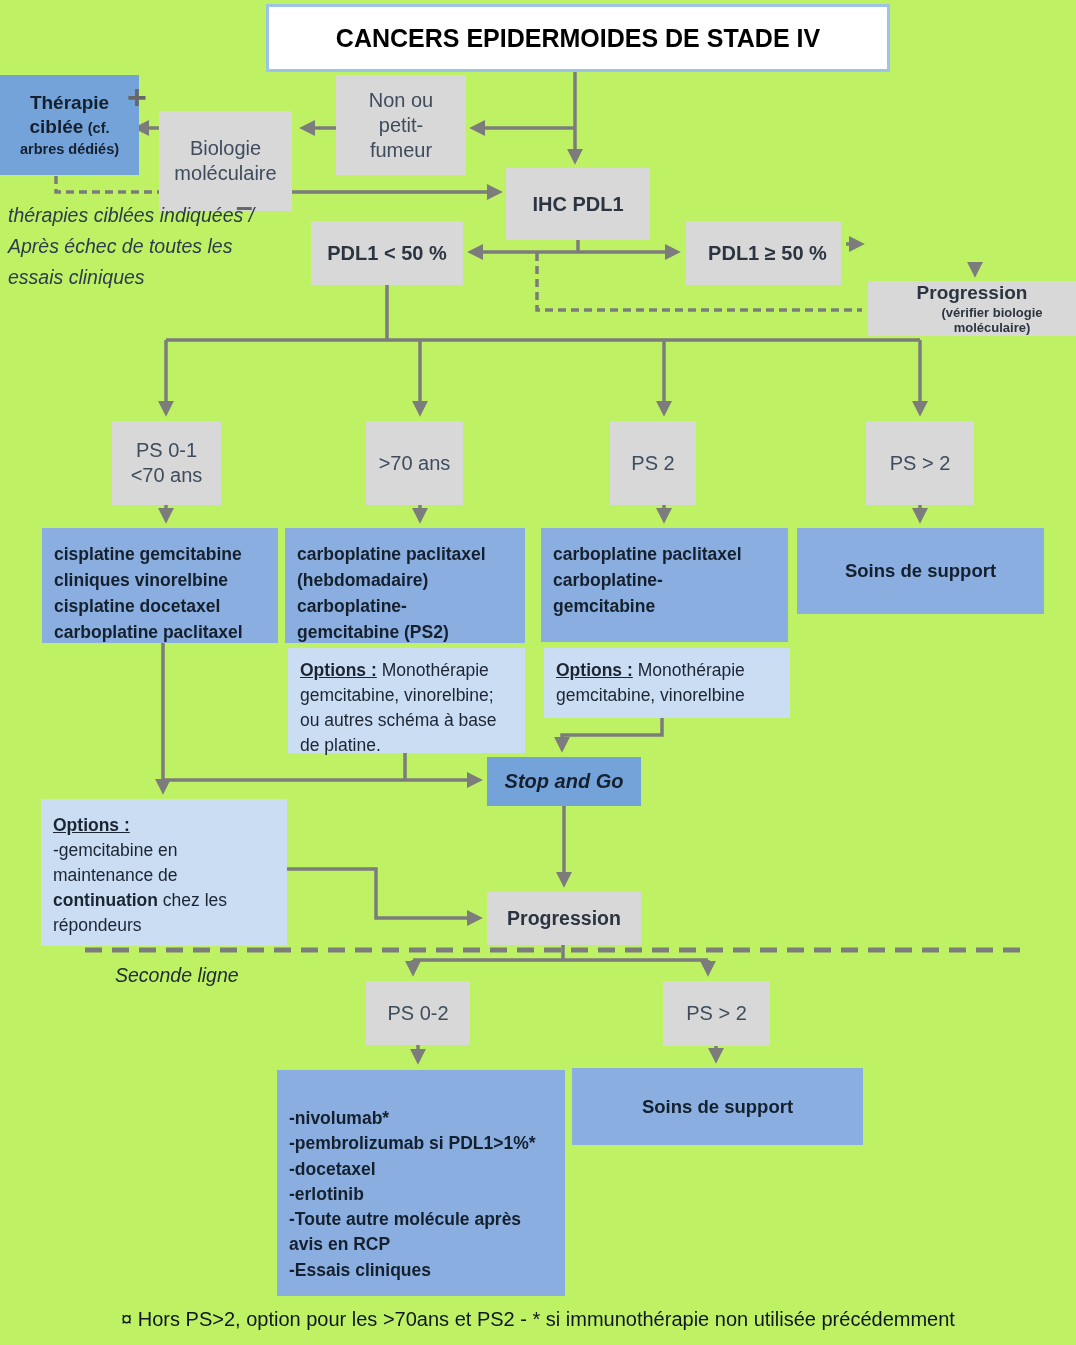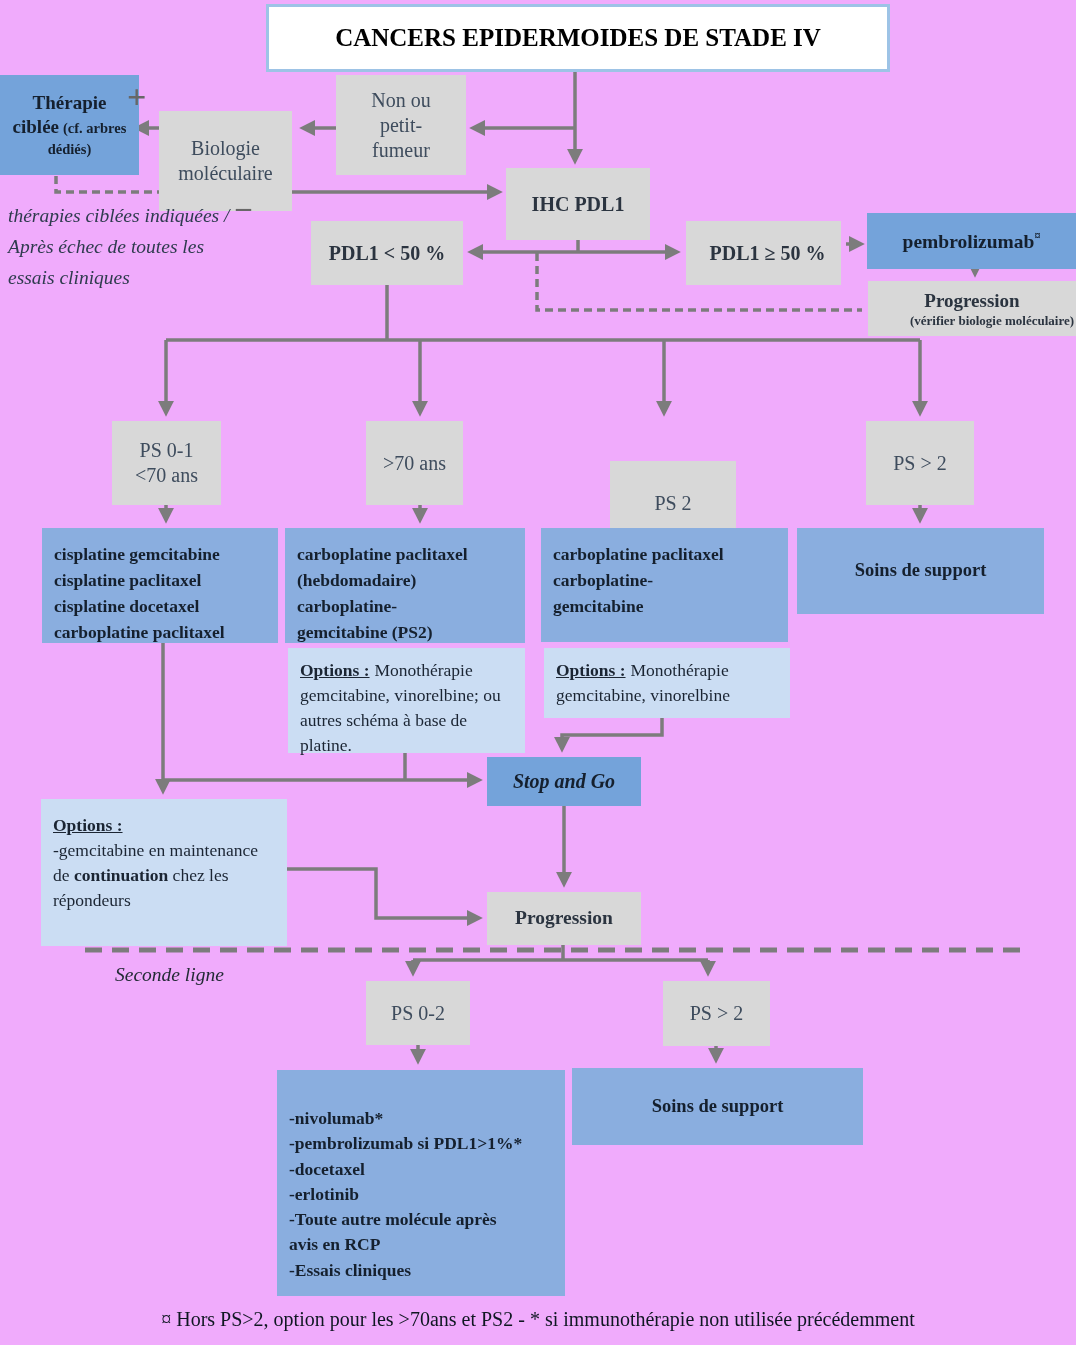--- a/index.html
+++ b/index.html
@@ -1,17 +1,17 @@
 <!DOCTYPE html>
 <html style="--box_gray: #D8D8D8; --box_blue: #8AAEDF; --box_blue_strong: #74A3DA; --box_blue_light: #CBDDF3; --title_border: #9DC3E6; --connector: #7C7C7C; --text_dark: #15202E; --text_slate: #3E4C5D;"><head>
 <meta charset="utf-8">
 <style>
   html,body{margin:0;padding:0;background:#fff;}
-  .canvas{position:relative;width:1076px;height:1345px;background:#f0abfc;overflow:hidden;
-          font-family:Liberation Serif, serif;color:#15202E;}
+  .canvas{position:relative;width:1076px;height:1345px;background:#bef264;overflow:hidden;
+          font-family:Liberation Sans, sans-serif;color:#15202E;}
   svg.overlay{position:absolute;left:0;top:0;z-index:0;}
   .ln{fill:none;stroke:var(--connector,#7C7C7C);stroke-width:3.5;}
   .dsh{stroke-dasharray:8 5;}
   .sep{stroke-width:5;stroke-dasharray:17 10;}
   .node{position:absolute;box-sizing:border-box;display:flex;flex-direction:column;
         align-items:center;justify-content:center;text-align:center;line-height:1.25;z-index:1;}
   .g{background:var(--box_gray);color:var(--text_slate);font-size:20px;}
   .gb{background:var(--box_gray);color:#2B3440;font-weight:bold;font-size:20px;}
   .b{background:var(--box_blue);color:var(--text_dark);font-weight:bold;}
   .bs{background:var(--box_blue_strong);color:var(--text_dark);font-weight:bold;}
@@ -110,47 +110,42 @@
 
   <div class="node gb" style="left:506px;top:168px;width:144px;height:72px;">
     <span>IHC PDL1</span>
   </div>
   <div class="node gb" style="left:311px;top:221px;width:152px;height:64px;">
     <span>PDL1 &lt; 50 %</span>
   </div>
   <div class="node gb" style="left:686px;top:221px;width:155px;height:64px;padding-left:8px;">
     <span>PDL1 ≥ 50 %</span>
   </div>
-  <div class="node bs" style="left:867px;top:213px;width:209px;height:56px;font-size:19.5px;">
-    <div>
-      <span>pembrolizumab</span><span class="sup">¤</span>
-    </div>
-  </div>
   <div class="node gb" style="left:868px;top:281px;width:208px;height:55px;">
     <div style="font-size:19px;">Progression</div>
     <div class="sub-sm">(vérifier biologie moléculaire)</div>
   </div>
 
   <div class="node g" style="left:112px;top:421px;width:109px;height:84px;">
     <div>PS 0-1</div>
     <div>&lt;70 ans</div>
   </div>
   <div class="node g" style="left:366px;top:421px;width:97px;height:84px;text-align:right;">
     <span>&gt;70 ans</span>
   </div>
-  <div class="node g" style="left:610px;top:421px;width:126px;height:84px;margin-top:40px;">
+  <div class="node g" style="left:610px;top:421px;width:86px;height:84px;">
     <span>PS 2</span>
   </div>
   <div class="node g" style="left:866px;top:421px;width:108px;height:84px;">
     <span>PS &gt; 2</span>
   </div>
 
   <div class="node b txt" style="left:42px;top:528px;width:236px;height:115px;">
     <div>cisplatine gemcitabine</div>
-    <div>cisplatine paclitaxel</div>
+    <div>cliniques vinorelbine</div>
     <div>cisplatine docetaxel</div>
     <div>carboplatine paclitaxel</div>
   </div>
   <div class="node b txt" style="left:285px;top:528px;width:240px;height:115px;">
     <div>carboplatine paclitaxel</div>
     <div>(hebdomadaire)</div>
     <div>carboplatine-</div>
     <div>gemcitabine (PS2)</div>
   </div>
   <div class="node b txt" style="left:541px;top:528px;width:247px;height:114px;">

